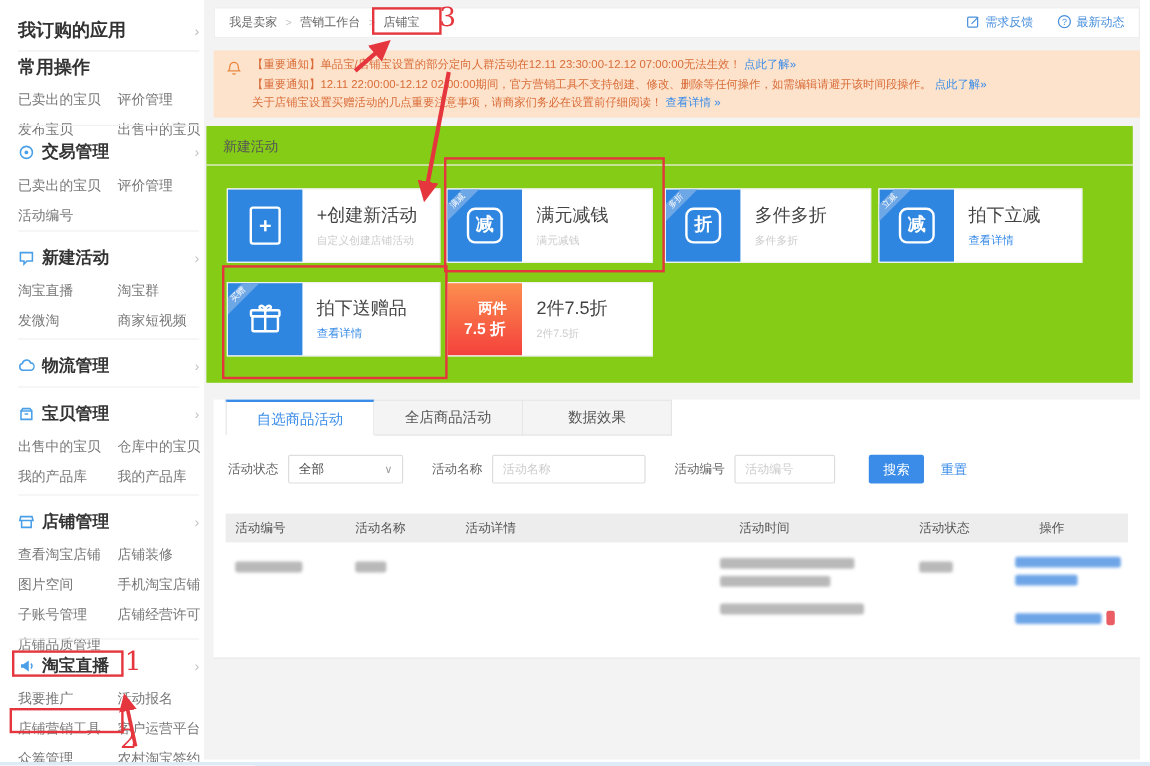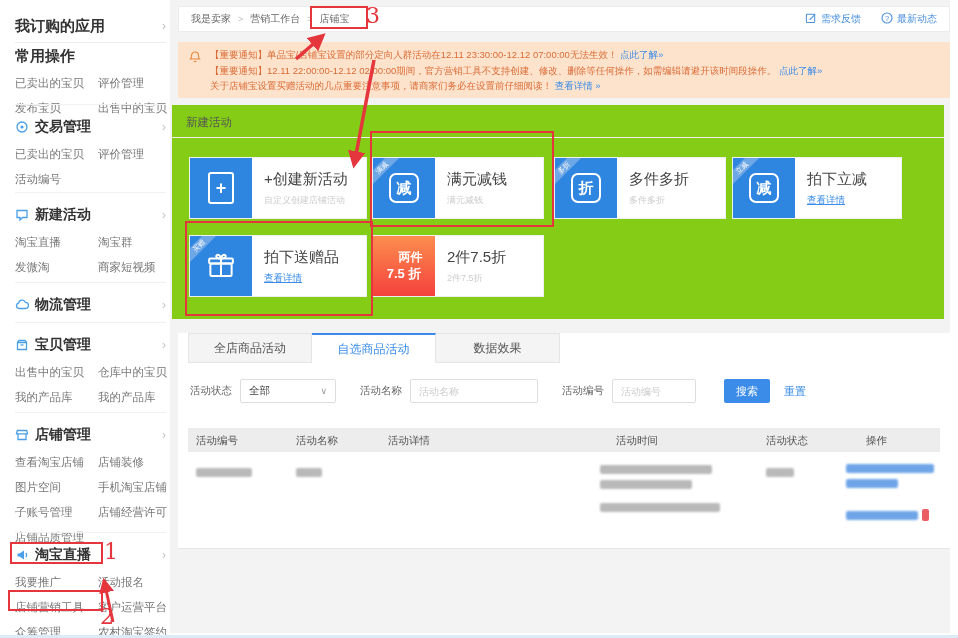--- a/index.html
+++ b/index.html
@@ -40,21 +40,21 @@
   
   #create-panel{position:absolute;left:172px;top:105px;width:772px;height:214px;background:#84cc16;}
   #create-title{position:absolute;top:10px;left:14px;font-size:11.5px;color:#555;}
   #create-divider{position:absolute;top:32px;left:0;right:0;border-bottom:1px solid #f0f0f0;}
   .card{position:absolute;height:62px;background:#fff;border:1px solid #f0f0f0;box-sizing:border-box;display:flex;cursor:pointer;}
   .card-icon{width:62px;height:60px;background:#2f86e0;position:relative;overflow:hidden;flex:none;
              display:flex;align-items:center;justify-content:center;flex-direction:column;}
   .card-body{flex:1;display:flex;flex-direction:column;justify-content:center;padding-left:12px;}
   .card-title{font-size:15px;color:#444;}
   .card-sub{font-size:9px;color:#ccc;margin-top:5px;}
-  .card-link{font-size:9.5px;color:#3a8ce8;margin-top:5px;cursor:pointer;text-decoration:underline;}
+  .card-link{font-size:9.5px;color:#3a8ce8;margin-top:5px;cursor:pointer;}
   .ribbon{position:absolute;top:5px;left:-12px;width:42px;transform:rotate(-45deg);background:#6ea7e6;
           color:#fff;font-size:7px;line-height:10px;text-align:center;}
   .doc{width:26px;height:32px;border:2px solid #fff;border-radius:3px;color:#fff;font-size:18px;
        line-height:28px;text-align:center;font-weight:bold;box-sizing:border-box;}
   .gbox{width:30px;height:30px;border:2px solid #fff;border-radius:7px;color:#fff;font-size:15px;font-weight:bold;
         line-height:26px;text-align:center;box-sizing:border-box;}
   .hot-icon{background:linear-gradient(180deg,#fc8e4e,#f4413c);color:#fff;font-weight:bold;}
   .hot-l1{font-size:12px;line-height:15px;margin-left:13px;}
   .hot-l2{font-size:13px;line-height:17px;}
 
@@ -329,22 +329,22 @@
     </div>
     <div class="card-body">
       <div class="card-title">2件7.5折</div>
       <div class="card-sub">2件7.5折</div>
     </div>
   </div>
 </div>
 
 <div id="activity-panel">
   <div id="tabs">
+    <div class="tab active">自选商品活动</div>
     <div class="tab">全店商品活动</div>
-    <div class="tab active">自选商品活动</div>
     <div class="tab">数据效果</div>
   </div>
 
   <div id="filters">
     <span class="flabel">活动状态</span>
     <div class="select">
       <span>全部</span>
       <span class="sel-chev">∨</span>
     </div>
     <span class="flabel lbl">活动名称</span>

